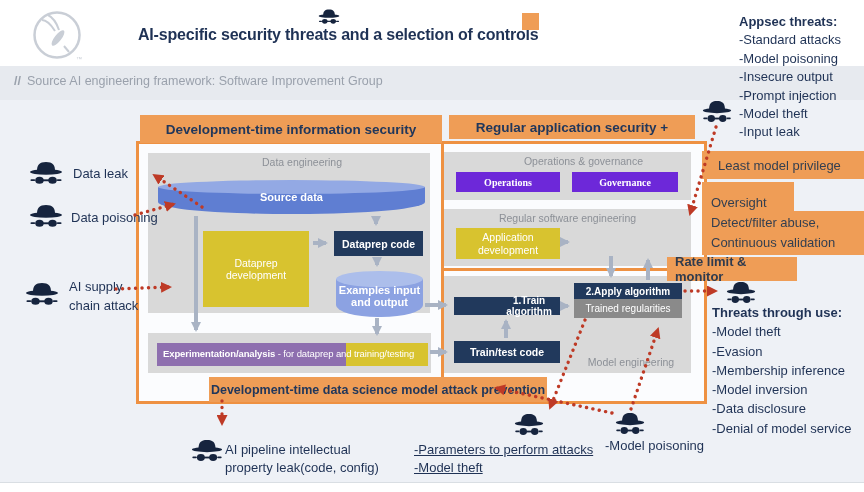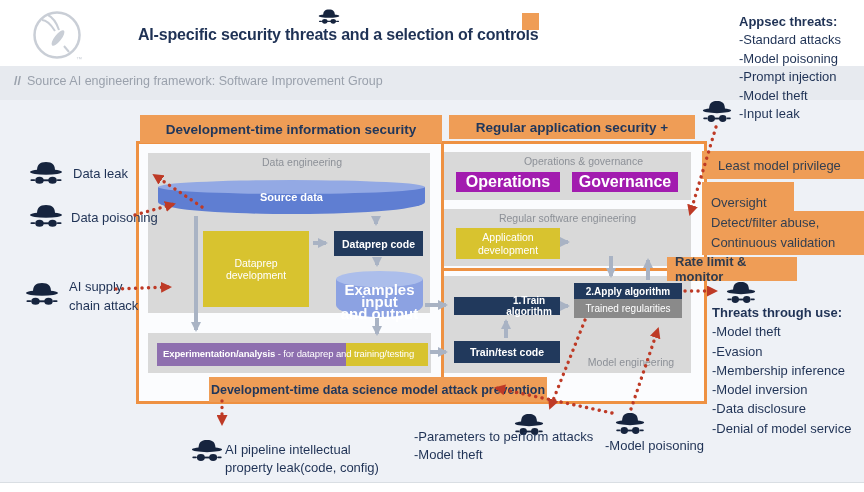--- a/index.html
+++ b/index.html
@@ -16,21 +16,21 @@
   .orange-square{left:522px;top:13px;width:17px;height:17px;background:#EF9D56;}
   .rect-a{left:136px;top:141px;width:308px;height:263px;border:3px solid #EE9142;background:#FBFCFE;}
   .rect-b{left:444px;top:141px;width:263px;height:263px;border:3px solid #EE9142;border-left:none;background:#FBFCFE;}
   .divider-h{left:442px;top:268px;width:226px;height:0;border-top:3px solid #EE9142;}
   .o-hd{background:#EF9D56;color:#21375B;font-weight:bold;font-size:13.5px;}
   .o-lb{background:#EF9D56;color:#333F50;font-size:13px;display:flex;align-items:center;}
   .graybox{background:#D9D9D9;}
   .glabel{color:#8C9097;font-size:10.5px;}
   .navybox{background:#21395C;color:#ffffff;font-weight:bold;font-size:10.5px;}
   .yellowbox{background:#D8C32F;color:#ffffff;font-size:10.5px;}
-  .darkgraybox{background:#a21caf;color:#ffffff;font-weight:bold;font-size:16px;}
+  .darkgraybox{background:#6d28d9;color:#ffffff;font-weight:bold;font-size:10px;font-family:Liberation Serif, serif;}
   .midgraybox{background:#8A8A8A;color:#ffffff;font-size:10px;}
   .cyl-top{position:absolute;left:0;right:0;border-radius:50%;}
   .cyl-body{position:absolute;left:0;right:0;bottom:0;}
   .cyl-label{position:absolute;left:0;right:0;color:#ffffff;font-weight:bold;text-align:center;}
   .list{font-size:13px;color:#1F3255;}
   .list .hd{font-weight:bold;}
   .sidetext{font-size:13px;color:#1F3255;white-space:nowrap;}
   .exp-text{color:#ffffff;font-size:9.5px;white-space:nowrap;letter-spacing:-0.1px;}
   .exp-text .bd{font-weight:bold;}
   svg.overlay{position:absolute;left:0;top:0;pointer-events:none;}
@@ -93,21 +93,21 @@
     <div class="cyl-top" style="top:0;height:14px;background:#93A9E4;"></div>
     <div class="cyl-label" style="top:11px;font-size:11px;">Source data</div>
   </div>
 
   <div class="b ctr yellowbox" style="left:203px;top:231px;width:106px;height:76px;">Dataprep development</div>
   <div class="b ctr navybox" style="left:334px;top:231px;width:89px;height:25px;">Dataprep code</div>
 
   <div class="b" style="left:336px;top:271px;width:87px;height:46px;">
     <div class="cyl-body" style="top:8px;background:#8CA2E2;border-radius:0 0 48% 48% / 0 0 12px 12px;"></div>
     <div class="cyl-top" style="top:0;height:16px;background:#ACBEEB;"></div>
-    <div class="cyl-label" style="top:13px;font-size:15px;line-height:12px;">
+    <div class="cyl-label" style="top:13px;font-size:11px;line-height:12px;">
       <div>Examples input</div>
       <div>and output</div>
     </div>
   </div>
 
   <div class="b graybox" style="left:148px;top:333px;width:283px;height:40px;"></div>
   <div class="b" style="left:157px;top:343px;width:189px;height:23px;background:#8E6FAF;"></div>
   <div class="b" style="left:346px;top:343px;width:82px;height:23px;background:#D8C32F;"></div>
   <div class="b exp-text" style="left:163px;top:348px;">
     <span class="bd">Experimentation/analysis</span><span> - for dataprep and </span><span>training/testing</span>
@@ -139,20 +139,21 @@
   <div class="b o-lb" style="left:702px;top:182px;width:92px;height:40px;padding-left:9px;">Oversight</div>
   <div class="b o-lb" style="left:702px;top:211px;width:162px;height:44px;padding-left:9px;flex-direction:column;align-items:flex-start;justify-content:center;line-height:20px;">
     <div>Detect/filter abuse,</div>
     <div>Continuous validation</div>
   </div>
 
   <div class="b list" style="left:739px;top:13px;line-height:18.4px;">
     <div class="hd">Appsec threats:</div>
     <div>-Standard attacks</div>
     <div>-Model poisoning</div>
+    <div>-Insecure output</div>
     <div>-Prompt injection</div>
     <div>-Model theft</div>
     <div>-Input leak</div>
   </div>
   <div class="spy" style="left:702px;top:100px;">
     <svg width="30" height="24" viewBox="0 0 24 21" preserveAspectRatio="none">
         <g fill="#16243E">
       <ellipse cx="12" cy="9.2" rx="11.3" ry="2.3"></ellipse>
       <path d="M5.6 8.8 C5.6 3 7.4 0.8 12 0.8 C16.6 0.8 18.4 3 18.4 8.8 Z"></path>
       <circle cx="7.4" cy="16.2" r="3"></circle>
@@ -259,21 +260,21 @@
       <ellipse cx="12" cy="9.2" rx="11.3" ry="2.3"></ellipse>
       <path d="M5.6 8.8 C5.6 3 7.4 0.8 12 0.8 C16.6 0.8 18.4 3 18.4 8.8 Z"></path>
       <circle cx="7.4" cy="16.2" r="3"></circle>
           <circle cx="16.6" cy="16.2" r="3"></circle>
       <rect x="9.8" y="15.4" width="4.4" height="1.6"></rect>
       <rect x="1" y="15.4" width="3.4" height="1.5" rx="0.7"></rect>
       <rect x="19.6" y="15.4" width="3.4" height="1.5" rx="0.7"></rect>
     </g>
       </svg>
   </div>
-  <div class="b sidetext" style="left:414px;top:428px;line-height:18px;">
+  <div class="b sidetext" style="left:414px;top:441px;line-height:18px;text-decoration:underline;">
     <div>-Parameters to perform attacks</div>
     <div>-Model theft</div>
   </div>
 
   <div class="spy" style="left:615px;top:412px;">
     <svg width="30" height="24" viewBox="0 0 24 21" preserveAspectRatio="none">
         <g fill="#16243E">
       <ellipse cx="12" cy="9.2" rx="11.3" ry="2.3"></ellipse>
       <path d="M5.6 8.8 C5.6 3 7.4 0.8 12 0.8 C16.6 0.8 18.4 3 18.4 8.8 Z"></path>
       <circle cx="7.4" cy="16.2" r="3"></circle>

